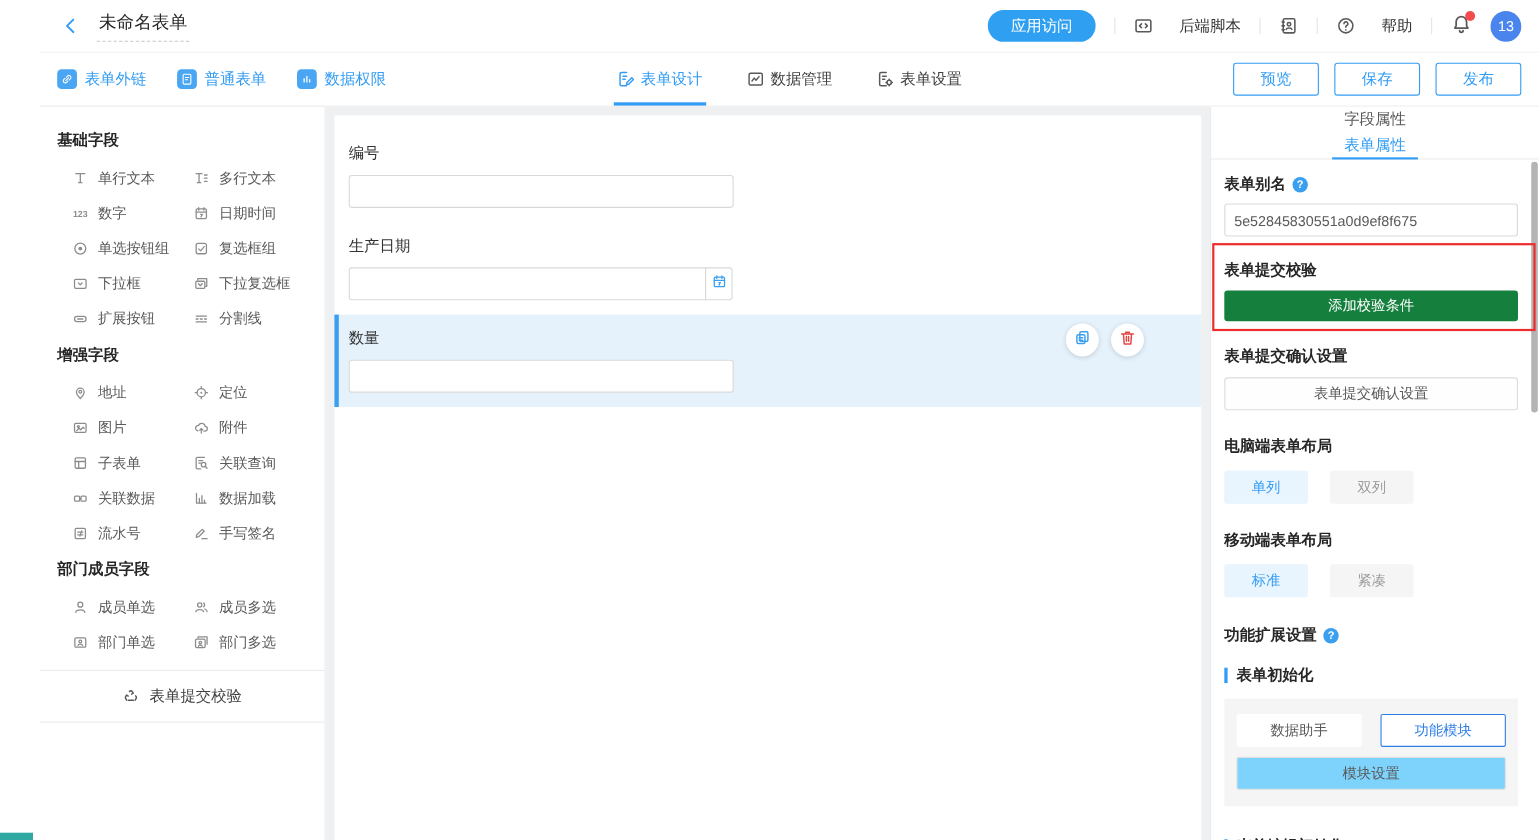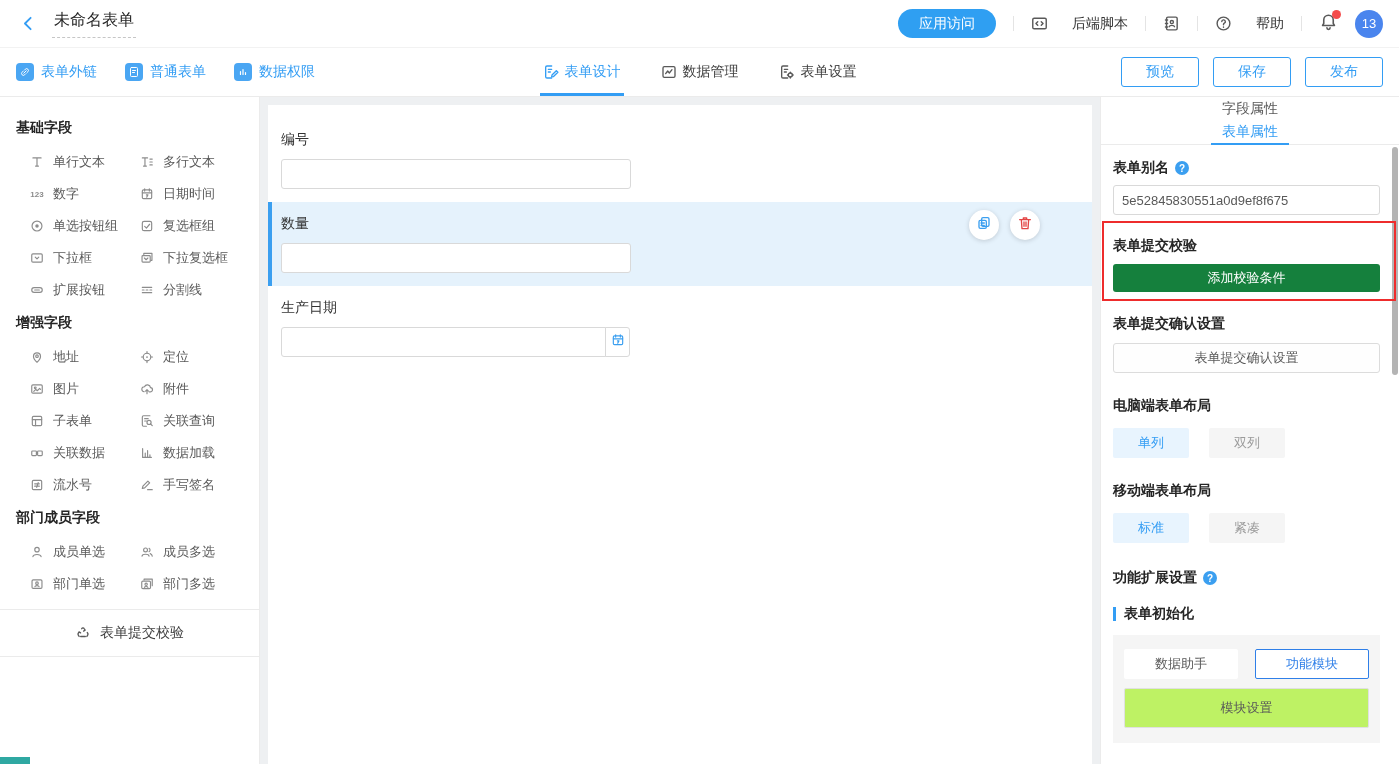--- a/index.html
+++ b/index.html
@@ -1,17 +1,17 @@
 <!DOCTYPE html>
 <html><head>
 <meta charset="utf-8">
 <style>
   * { box-sizing: border-box; }
   body { margin:0; font-family:"Liberation Sans","DejaVu Sans",sans-serif; color:#262626; background:#fff; }
-  .app { position:relative; width:1399px; height:764px; background:#fff; overflow:hidden; }
+  .app { position:relative; width:1399px; height:764px; background:#fff; overflow:hidden;padding-left:36px; }
 
   
   .hdr { height:48px; display:flex; align-items:center; padding:0 16px; border-bottom:1px solid #f2f2f2; background:#fff; }
   .hdr-back { width:24px; height:24px; display:flex; align-items:center; justify-content:center; color:#339df4; cursor:pointer; }
   .hdr-back svg { width:17px; height:17px; }
   .hdr-title { font-size:16px; margin-left:12px; padding:1px 2px 6px; border-bottom:1px dashed #c6c6c6; cursor:text; }
   .hdr-right { margin-left:auto; display:flex; align-items:center; }
   .pill { background:#2f9ff2; color:#fff; font-size:14px; border:none; border-radius:15px; height:29px; padding:0 21px; cursor:pointer; }
   .hdr-sep { width:1px; height:15px; background:#e4e4e4; margin:0 17px; }
   .hdr-item { display:flex; align-items:center; gap:24px; font-size:14px; color:#333; cursor:pointer; }
@@ -83,21 +83,21 @@
   .btn-plain { width:100%; height:30px; background:#fefefe; border:1px solid #dcdcdc; border-radius:3px; color:#595959; font-size:13px; margin-top:10px; cursor:pointer; }
   .opt-row { display:flex; gap:20px; margin-top:13px; }
   .opt { width:76px; height:30px; display:flex; align-items:center; justify-content:center; font-size:13px; border-radius:2px; background:#f5f5f5; color:#9b9b9b; cursor:pointer; }
   .opt.active { background:#e8f4fe; color:#339df4; }
   .bar-label { display:flex; align-items:center; gap:8px; font-size:14px; font-weight:700; }
   .bar-label::before { content:""; width:3px; height:14px; background:#339df4; flex:none; }
   .init-box { background:#f5f5f5; padding:14px 11px 15px; margin-top:12px; }
   .init-tabs { display:flex; gap:17px; }
   .init-tab { flex:1; height:30px; background:#fff; display:flex; align-items:center; justify-content:center; font-size:13px; color:#595959; border:1px solid transparent; border-radius:2px; cursor:pointer; }
   .init-tab.active { border-color:#2f7fe8; color:#2f7fe8; }
-  .module-btn { width:100%; height:40px; margin-top:9px; background:#bef264; border:1px solid #e0e0e0; border-radius:2px; color:#595959; font-size:13px; cursor:pointer; }
+  .module-btn { width:100%; height:30px; margin-top:9px; background:#7dd3fc; border:1px solid #e0e0e0; border-radius:2px; color:#595959; font-size:13px; cursor:pointer; }
 
   .mt14{margin-top:14px;} .mt22{margin-top:22px;} .mt23{margin-top:23px;}
   .mt24{margin-top:24px;} .mt26{margin-top:26px;} .mt18{margin-top:18px;} .mt28{margin-top:28px;}
 
   
   .red-rect { position:absolute; left:1102px; top:221px; width:294px; height:80px; border:2px solid #ee2c2c; pointer-events:none; z-index:10; }
   .scrollbar { position:absolute; right:1px; top:147px; width:6px; height:228px; background:#b4b4b4; border-radius:3px; cursor:pointer; z-index:9; }
   .teal-strip { position:absolute; left:0; bottom:0; width:30px; height:7px; background:#2fa8a2; z-index:9; }
 </style>
 </head>
@@ -494,20 +494,33 @@
         <span>表单提交校验</span>
       </div>
     </div>
 
     <div class="center">
       <div class="canvas">
 
         <div class="frow">
           <div class="flabel">编号</div>
           <input class="finput" style="">
+        </div>
+
+        <div class="frow">
+          <div class="flabel">生产日期</div>
+          <div class="dategroup">
+            <input class="finput" style="">
+            <span class="date-addon">
+                <span><svg viewBox="0 0 24 24" fill="none" stroke="currentColor" stroke-width="2" stroke-linecap="round" stroke-linejoin="round">
+                    <rect x="4" y="5" width="16" height="15" rx="2"></rect>
+                    <path d="M8 3v4M16 3v4M4 10h16M13.5 13.5h-2.5M13.5 13.5l-2 4"></path>
+                  </svg></span>
+              </span>
+          </div>
         </div>
 
         <div class="frow selected">
           <div class="flabel">数量</div>
           <input class="finput" style="">
           <div class="factions">
             <span class="circle-btn c-copy">
                 <span><svg viewBox="0 0 24 24" fill="none" stroke="currentColor" stroke-width="2" stroke-linecap="round" stroke-linejoin="round">
                     <rect x="8.5" y="4" width="11" height="13" rx="2"></rect>
                     <rect x="4.5" y="8" width="11" height="12" rx="2"></rect>
@@ -515,33 +528,20 @@
                   </svg></span>
               </span>
             <span class="circle-btn c-trash">
                 <span><svg viewBox="0 0 24 24" fill="none" stroke="currentColor" stroke-width="2" stroke-linecap="round" stroke-linejoin="round">
                     <path d="M4 7h16M9.5 7V4.5h5V7M6.5 7l1 13.5h9l1-13.5M10.5 10.5V17M13.5 10.5V17"></path>
                   </svg></span>
               </span>
           </div>
         </div>
 
-        <div class="frow">
-          <div class="flabel">生产日期</div>
-          <div class="dategroup">
-            <input class="finput" style="">
-            <span class="date-addon">
-                <span><svg viewBox="0 0 24 24" fill="none" stroke="currentColor" stroke-width="2" stroke-linecap="round" stroke-linejoin="round">
-                    <rect x="4" y="5" width="16" height="15" rx="2"></rect>
-                    <path d="M8 3v4M16 3v4M4 10h16M13.5 13.5h-2.5M13.5 13.5l-2 4"></path>
-                  </svg></span>
-              </span>
-          </div>
-        </div>
-
       </div>
     </div>
 
     <div class="panel">
       <div class="panel-tabs">
 
           <span class="panel-tab">字段属性</span>
 
           <span class="panel-tab active">表单属性</span>
         </div>

